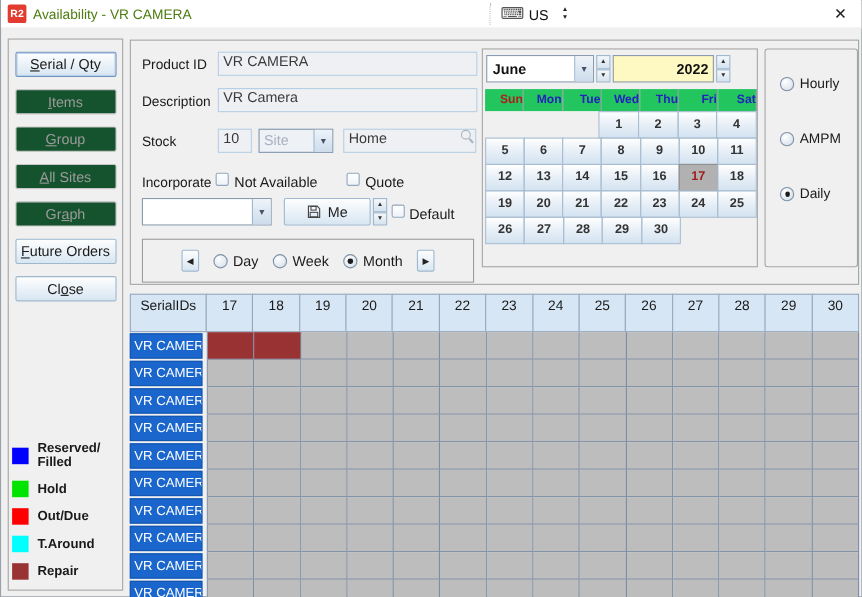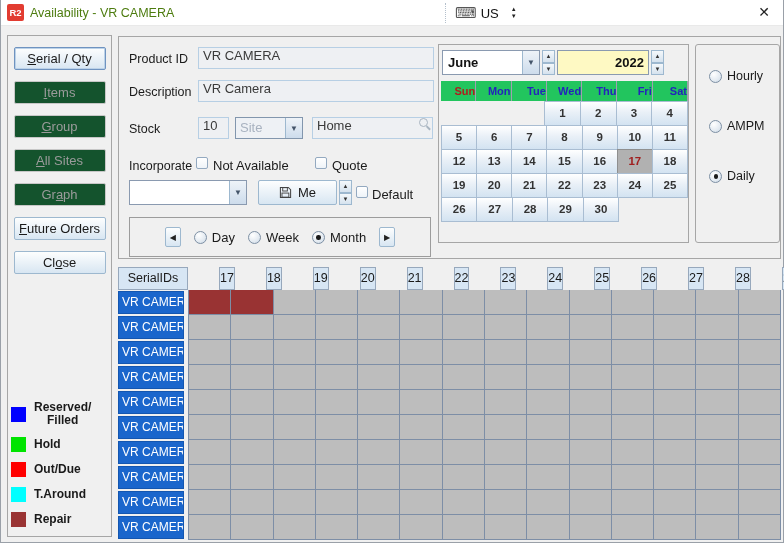--- a/index.html
+++ b/index.html
@@ -23,21 +23,21 @@
   .close-btn { position:absolute; right:13px; top:4px; font-size:14px; color:#222; cursor:default; }
   
   .sidebar { position:absolute; left:7px; top:35px; width:105px; height:502px; border:1px solid #a6a6a6; background:#f0f0f0; }
   .side-buttons { padding-top:11px; }
   .side-btn { display:block; width:92px; height:23px; margin:0 auto 11px auto;
     background:linear-gradient(#fdfefe,#d8e6f2); border:1px solid #9db8cf; border-radius:2px;
     font-family:"Liberation Sans",sans-serif; font-size:13px; color:#1a1a1a; }
   .side-btn.focused { border-color:#6f93c0; box-shadow: inset 0 0 0 1px #bcd2e8; }
   .side-btn.disabled { background:#14532d; border-color:#c7c7c7; color:#9b9b9b; }
   .legend { position:absolute; left:3px; top:365px; width:100px; }
-  .legend-row { display:flex; align-items:center; gap:8px; margin-bottom:10px;text-align:center; }
+  .legend-row { display:flex; align-items:center; gap:8px; margin-bottom:10px; }
   .legend-swatch { width:15px; height:15px; flex:0 0 15px; }
   .legend-label { font-weight:bold; font-size:12px; line-height:13px; white-space:pre-line; }
   
   .main-panel { position:absolute; left:118px; top:36px; width:663px; height:223px; border:1px solid #a6a6a6; background:#f0f0f0; }
   .flabel { position:absolute; font-size:12.5px; color:#1a1a1a; }
   .field { position:absolute; background:#eef0f3; border:1px solid #b7cfe4; font-size:13px; color:#3a3a3a;
     display:flex; padding:0 4px; }
   .lbl-product { left:10px; top:15px; } .fld-product { left:79px; top:10px; width:236px; height:22px; }
   .lbl-desc { left:10px; top:48px; }   .fld-desc { left:79px; top:43px; width:236px; height:22px; }
   .lbl-stock { left:10px; top:85px; }  .fld-stock { left:79px; top:80px; width:31px; height:22px; }
@@ -89,21 +89,21 @@
     font-weight:bold; font-size:11.5px; color:#333; text-align:center; line-height:22px; }
   .cal-week .cal-day:first-child { margin-left:0; }
   .cal-day.selected { background:#b1b1b1; border-color:#8f8f8f; color:#a02020; }
   .cal-empty { background:transparent; }
   
   .gran-panel { position:absolute; left:576px; top:7px; width:85px; height:199px; border:1px solid #a6a6a6; border-radius:3px; }
   .gran-radios { display:flex; flex-direction:column; padding:24px 0 0 13px; gap:36px; }
   .gran-radios .radio-label { font-size:12.5px; }
   
   .grid { position:absolute; left:118px; top:267px; width:663px; }
-  .g-header { display:flex; height:23px;gap:32px; }
+  .g-header { display:flex; height:35px; }
   .g-hcell { flex:1; background:#d7e6f4; border:1px solid #97a8bc; margin-left:-1px; text-align:center; font-size:12.5px; line-height:21px; color:#1a1a1a; }
   .g-hcell.g-label { flex:0 0 70px; margin-left:0; }
   .g-row { display:flex; height:25px; }
   .g-labelwrap { flex:0 0 70px; display:flex; }
   .g-rowlabel { width:66px; height:23px; margin:1px 2px 1px 0; background:#1a66cc; border:1px solid #1356b0;
     color:#fff; font-size:12px; line-height:21px; padding-left:3px; overflow:hidden; white-space:nowrap; }
   .g-cells { flex:1; display:flex; border-left:1px solid #7d8ea6; }
   .g-cell { flex:1; background:#bdbdbd; border-right:1px solid #7d8ea6; border-bottom:1px solid #7d8ea6; }
 </style>
 </head>

